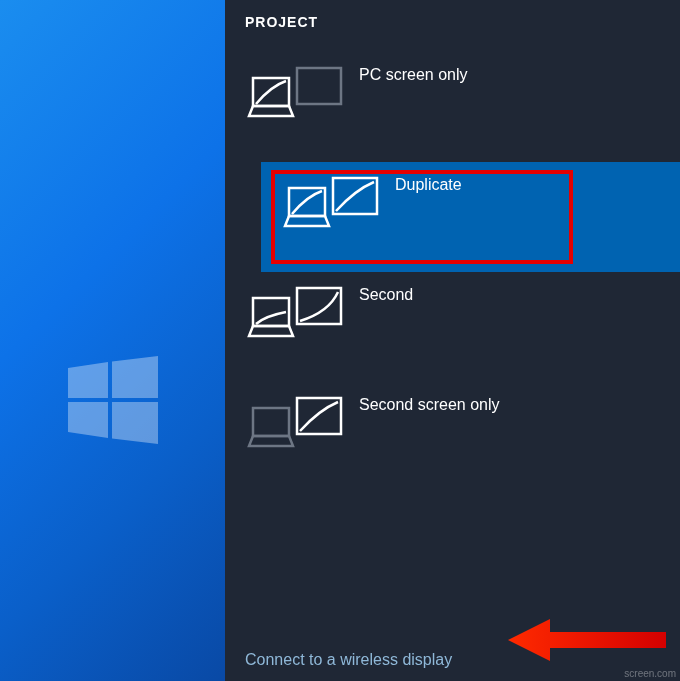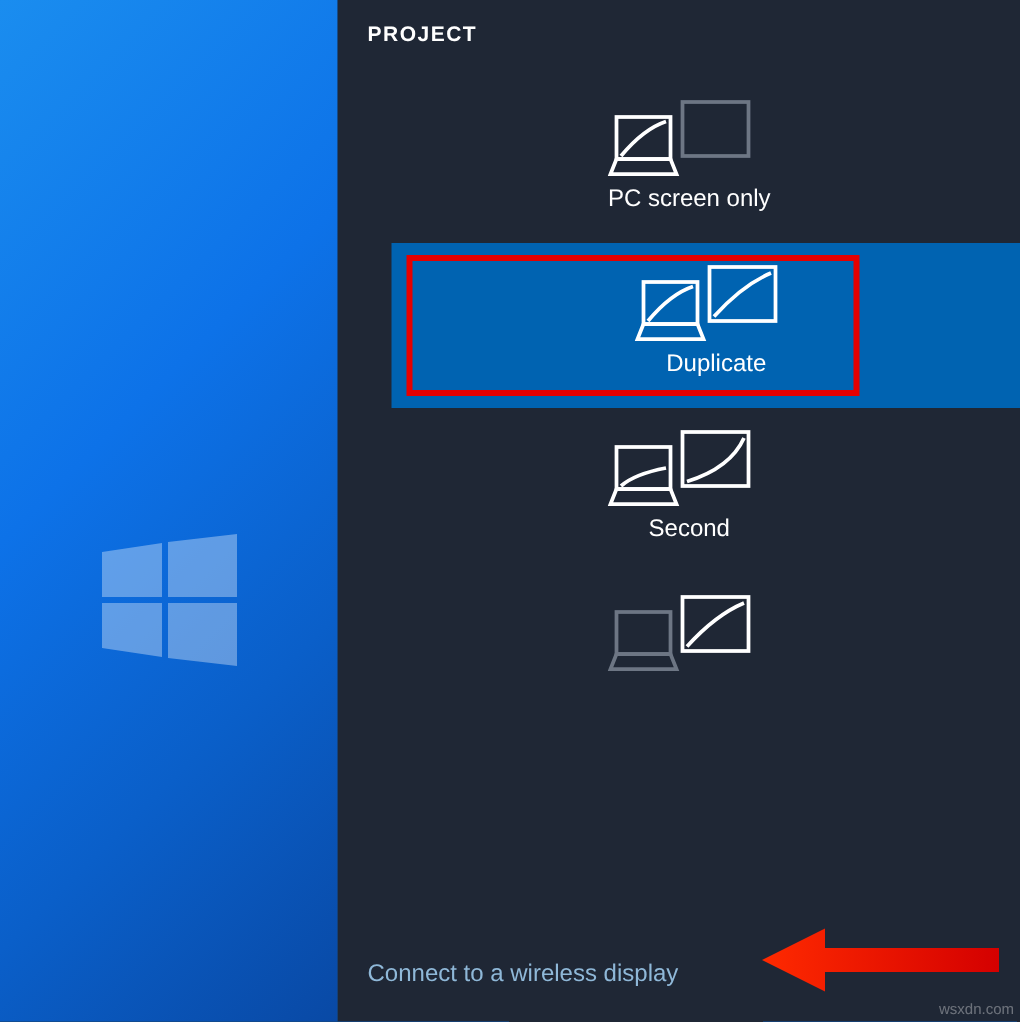--- a/index.html
+++ b/index.html
@@ -36,25 +36,23 @@
     }
     .panel-title {
       font-size: 14px;
       font-weight: 700;
       letter-spacing: 1px;
       padding: 14px 20px 22px 20px;
       color: #fff;
     }
     .option {
       display: flex;
-      align-items: center;
       padding: 14px 20px;
       height: 110px;
       cursor: pointer;
-      flex-direction: column;
     }
     .option.selected {
       background: #0063b1;
       position: relative;
       margin-left: 36px;
     }
     .highlight-box {
       position: absolute;
       left: 10px; top: 8px;
       width: 302px; height: 94px;
@@ -69,21 +67,21 @@
     }
     .icon-wrap svg { display: block; }
     .option-label {
       font-size: 16px;
       font-weight: 400;
       color: #fff;
       margin-left: 14px;
     }
     .footer-area {
       margin-top: auto;
-      padding: 0 20px 22px 20px;
+      padding: 0 20px 12px 20px;
       display: flex;
       align-items: center;
     }
     .wireless-link {
       color: #8fb8d8;
       font-size: 16px;
       cursor: pointer;
     }
     .arrow-annot {
       position: absolute;
@@ -166,30 +164,31 @@
     <div class="icon-wrap">
       <svg width="96" height="58" viewBox="0 0 96 58">
 
         <rect x="50" y="2" width="44" height="36" fill="none" stroke="#ffffff" stroke-width="2.5"></rect>
         <path d="M 53 35 Q 72 14 91 6" fill="none" stroke="#ffffff" stroke-width="2.5"></path>
 
         <rect x="6" y="12" width="36" height="28" fill="none" stroke="#6d7684" stroke-width="2.5"></rect>
         <path d="M 6 40 L 2 50 L 46 50 L 42 40 Z" fill="none" stroke="#6d7684" stroke-width="2.5"></path>
       </svg>
     </div>
+    <span class="option-label">Second screen only</span>
   </div>
 
   <div class="footer-area">
     <span class="wireless-link">Connect to a wireless display</span>
   </div>
 
   <svg class="arrow-annot" viewBox="0 0 160 50">
     <defs>
       <linearGradient id="ag" x1="0" y1="0" x2="1" y2="0">
         <stop offset="0%" stop-color="#ff2a00"></stop>
         <stop offset="100%" stop-color="#d40000"></stop>
       </linearGradient>
     </defs>
     <polygon points="0,25 42,4 42,17 158,17 158,33 42,33 42,46" fill="url(#ag)"></polygon>
   </svg>
 </div>
 
-<div class="watermark">wsxdn.com</div>
+<div class="watermark">screen.com</div>
 
 </body></html>

